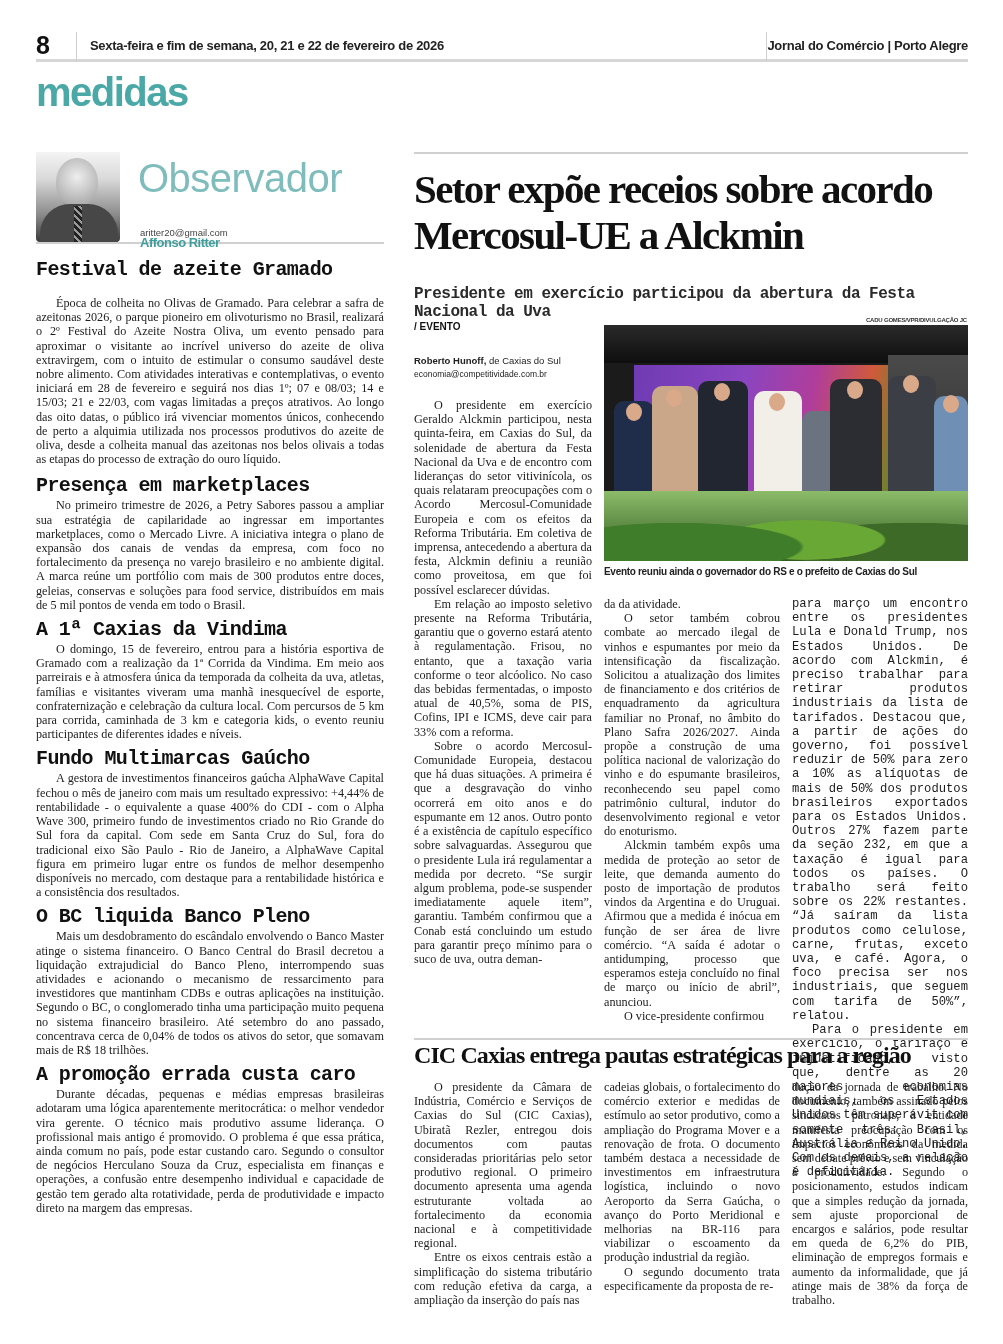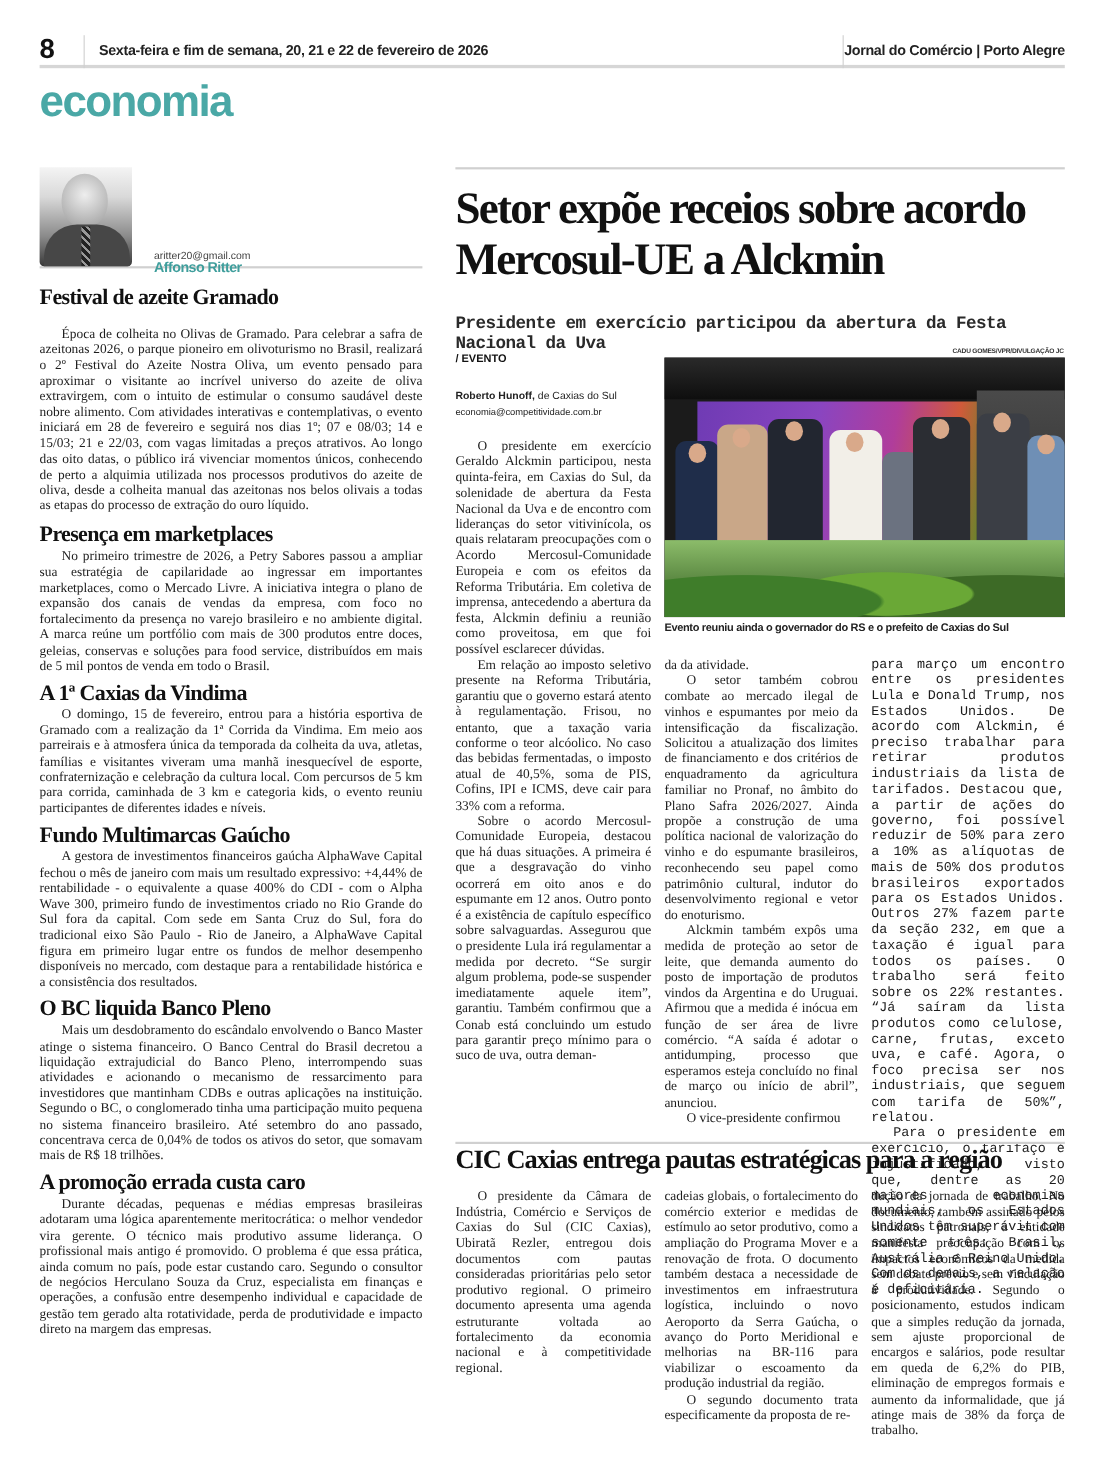--- a/index.html
+++ b/index.html
@@ -20,21 +20,21 @@
   .observer { position: absolute; left: 36px; top: 152px; width: 348px; height: 92px; border-bottom: 2px solid #d0d0d0; }
   .portrait { position: absolute; left: 0; top: 0; width: 84px; height: 90px; background: linear-gradient(180deg, #f4f4f4 0%, #d9d9d9 30%, #8a8a8a 70%, #3a3a3a 100%); border-radius: 0 0 4px 4px; overflow: hidden; }
   .portrait .head { position: absolute; left: 20px; top: 6px; width: 42px; height: 48px; border-radius: 50% 50% 45% 45%; background: radial-gradient(circle at 50% 40%, #eeeeee, #9a9a9a); }
   .portrait .suit { position: absolute; left: 4px; top: 52px; width: 78px; height: 40px; border-radius: 30px 30px 0 0; background: #474747; }
   .portrait .tie { position: absolute; left: 38px; top: 54px; width: 8px; height: 36px; background: repeating-linear-gradient(45deg, #222 0 3px, #999 3px 5px); }
   .obs-title { position: absolute; left: 102px; top: 4px; font-family: "Liberation Sans", sans-serif; font-size: 40px; color: #7fbcbc; line-height: 44px; letter-spacing: -0.5px; }
   .obs-author { position: absolute; left: 104px; top: 50px; font-family: "Liberation Sans", sans-serif; font-weight: bold; font-size: 13px; color: #3f9e9c; letter-spacing: -0.5px; margin-top: 33px; }
   .obs-email { position: absolute; left: 104px; top: 75px; font-family: "Liberation Sans", sans-serif; font-size: 9.5px; color: #444; }
 
   .left-col { position: absolute; left: 36px; top: 254px; width: 348px; }
-  .note-h { font-family: Liberation Serif, serif; font-weight: bold; font-size: 20px; line-height: 24px; color: #111; letter-spacing: -0.6px; margin-top: 4px; }
+  .note-h { font-family: Liberation Mono, monospace; font-weight: bold; font-size: 20px; line-height: 24px; color: #111; letter-spacing: -0.6px; margin-top: 4px; }
   .note-p { font-size: 12.2px; line-height: 14.2px; text-align: justify; text-indent: 20px; hyphens: auto; color: #1c1c1c; }
 
   
   .headline { position: absolute; left: 414px; top: 166px; width: 560px; font-family: "Liberation Serif", serif; font-weight: bold; font-size: 41px; line-height: 46px; letter-spacing: -1.6px; color: #111; }
   .subhead { position: absolute; left: 414px; top: 285px; width: 560px; font-family: Liberation Mono, monospace; font-size: 16px; font-weight: bold; color: #2a2a2a; letter-spacing: -0.5px; }
   .kicker { position: absolute; left: 414px; top: 321px; font-family: "Liberation Sans", sans-serif; font-weight: bold; font-size: 10px; color: #111; }
   .byline { position: absolute; left: 414px; top: 355px; font-family: "Liberation Sans", sans-serif; font-size: 9.5px; color: #222; }
   .byline b { font-weight: bold; }
   .byline-email { position: absolute; left: 414px; top: 369px; font-family: "Liberation Sans", sans-serif; font-size: 8.5px; color: #222; }
 
@@ -60,30 +60,31 @@
 <body>
 
 <div class="header">
   <div class="page-num">8</div>
   <div class="hdr-divider" style="left:40px"></div>
   <div class="hdr-date">Sexta-feira e fim de semana, 20, 21 e 22 de fevereiro de 2026</div>
   <div class="hdr-divider" style="left:730px"></div>
   <div class="hdr-pub">Jornal do Comércio | Porto Alegre</div>
 </div>
 
-<div class="section-title">economia</div>
+<div class="section-title">medidas</div>
 
 <div class="col-top-rule" style="left:414px; width:554px;"></div>
 
 <div class="observer">
   <div class="portrait">
     <div class="head"></div>
       <div class="suit"></div>
       <div class="tie"></div>
   </div>
+  <div class="obs-title">Observador</div>
   <div class="obs-author">Affonso Ritter</div>
   <div class="obs-email">aritter20@gmail.com</div>
 </div>
 
 <div class="left-col">
   <div>
     <h3 class="note-h">Festival de azeite Gramado</h3>
     <p class="note-p" style="margin-top:14px">Época de colheita no Olivas de Gramado. Para celebrar a safra de azeitonas 2026, o parque pioneiro em olivoturismo no Brasil, realizará o 2º Festival do Azeite Nostra Oliva, um evento pensado para aproximar o visitante ao incrível universo do azeite de oliva extravirgem, com o intuito de estimular o consumo saudável deste nobre alimento. Com atividades interativas e contemplativas, o evento iniciará em 28 de fevereiro e seguirá nos dias 1º; 07 e 08/03; 14 e 15/03; 21 e 22/03, com vagas limitadas a preços atrativos. Ao longo das oito datas, o público irá vivenciar momentos únicos, conhecendo de perto a alquimia utilizada nos processos produtivos do azeite de oliva, desde a colheita manual das azeitonas nos belos olivais a todas as etapas do processo de extração do ouro líquido.</p>
   </div>
   <div>
@@ -151,20 +152,21 @@
 </div>
 <div class="art-col" style="left:792px; top:597px; width:176px;font-family:Liberation Mono, monospace;">
   <p class="cont">para março um encontro entre os presidentes Lula e Donald Trump, nos Estados Unidos. De acordo com Alckmin, é preciso trabalhar para retirar produtos industriais da lista de tarifados. Destacou que, a partir de ações do governo, foi possível reduzir de 50% para zero a 10% as alíquotas de mais de 50% dos produtos brasileiros exportados para os Estados Unidos. Outros 27% fazem parte da seção 232, em que a taxação é igual para todos os países. O trabalho será feito sobre os 22% restantes. “Já saíram da lista produtos como celulose, carne, frutas, exceto uva, e café. Agora, o foco precisa ser nos industriais, que seguem com tarifa de 50%”, relatou.</p>
   <p>Para o presidente em exercício, o tarifaço é injustificado, visto que, dentre as 20 maiores economias mundiais, os Estados Unidos têm superávit com somente três: Brasil, Austrália e Reino Unido. Com os demais, a relação é deficitária.</p>
 </div>
 
 <div class="cic-rule"></div>
 <h2 class="cic-headline">CIC Caxias entrega pautas estratégicas para a região</h2>
 <div class="art-col" style="left:414px; top:1080px; width:178px;">
   <p>O presidente da Câmara de Indústria, Comércio e Serviços de Caxias do Sul (CIC Caxias), Ubiratã Rezler, entregou dois documentos com pautas consideradas prioritárias pelo setor produtivo regional. O primeiro documento apresenta uma agenda estruturante voltada ao fortalecimento da economia nacional e à competitividade regional.</p>
+  <p>Entre os eixos centrais estão a simplificação do sistema tributário com redução efetiva da carga, a ampliação da inserção do país nas</p>
 </div>
 <div class="art-col" style="left:604px; top:1080px; width:176px;">
   <p class="cont">cadeias globais, o fortalecimento do comércio exterior e medidas de estímulo ao setor produtivo, como a ampliação do Programa Mover e a renovação de frota. O documento também destaca a necessidade de investimentos em infraestrutura logística, incluindo o novo Aeroporto da Serra Gaúcha, o avanço do Porto Meridional e melhorias na BR-116 para viabilizar o escoamento da produção industrial da região.</p>
   <p>O segundo documento trata especificamente da proposta de re-</p>
 </div>
 <div class="art-col" style="left:792px; top:1080px; width:176px;">
   <p class="cont">dução da jornada de trabalho. No documento, também assinado pelos sindicatos patronais, a entidade manifesta preocupação com os impactos econômicos da medida sem debate prévio e sem vinculação à produtividade. Segundo o posicionamento, estudos indicam que a simples redução da jornada, sem ajuste proporcional de encargos e salários, pode resultar em queda de 6,2% do PIB, eliminação de empregos formais e aumento da informalidade, que já atinge mais de 38% da força de trabalho.</p>
 </div>
 
 </body></html>

